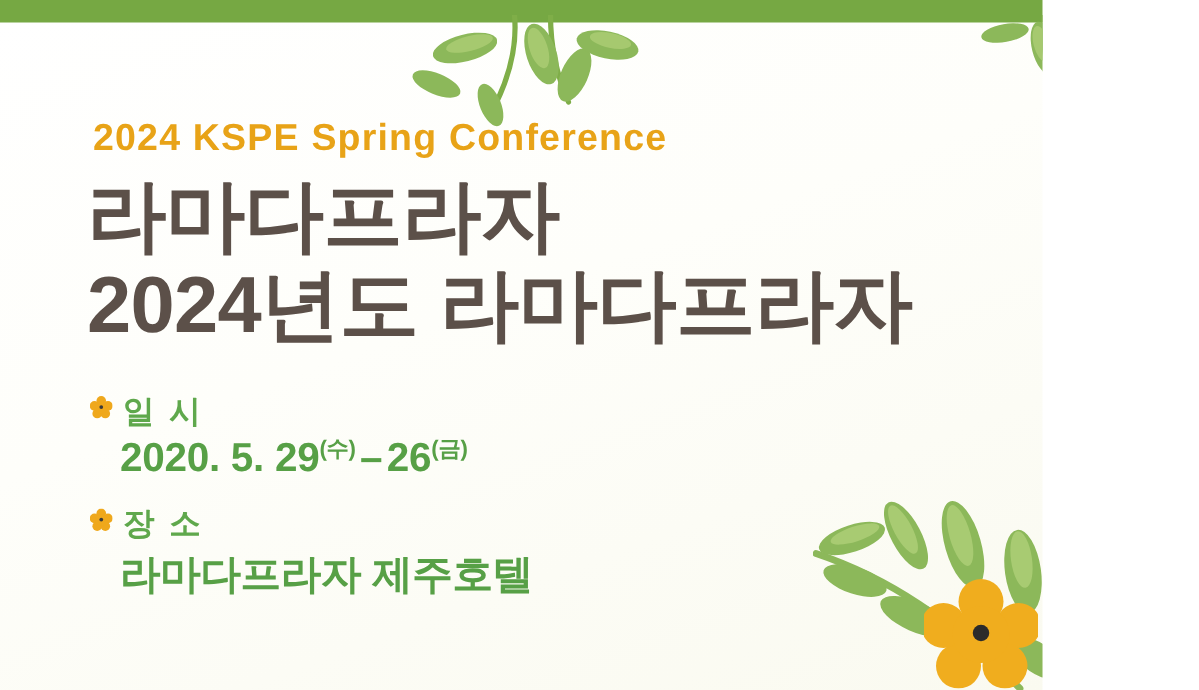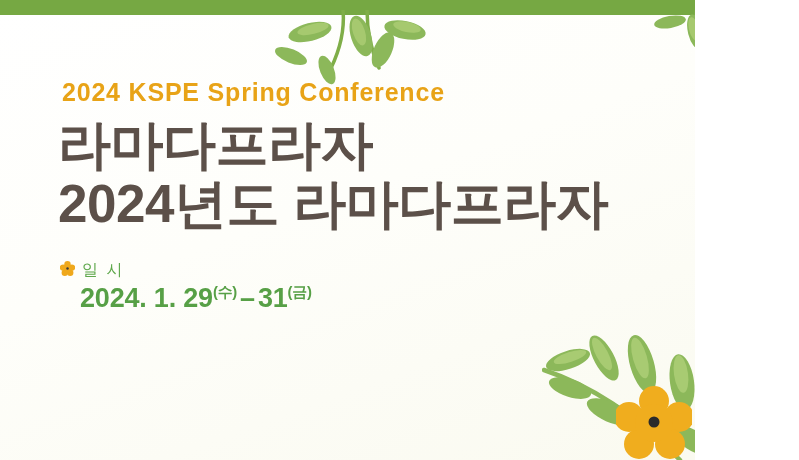--- a/index.html
+++ b/index.html
@@ -84,22 +84,22 @@
 
   .info-label-row {
     display: flex;
     align-items: center;
     gap: 7px;
     margin-left: 2px;
   }
   .bullet-flower { display: block; flex: 0 0 auto; }
 
   .info-label {
-    font-size: 16px;
-    font-weight: normal;
+    font-size: 21px;
+    font-weight: bold;
     color: #5FA84C;
     letter-spacing: 2px;
   }
 
   .info-value {
     font-size: 27px;
     font-weight: bold;
     color: #57A046;
     letter-spacing: -0.2px;
     margin-left: 22px;
@@ -218,20 +218,39 @@
                 <circle cx="4.8" cy="11.8" r="3.2"></circle>
                 <circle cx="3" cy="6.6" r="3.2"></circle>
                 <circle cx="7.5" cy="7.6" r="4"></circle>
               </g>
               <circle cx="7.5" cy="7.4" r="1.25" fill="#3A3A3A"></circle>
             </svg>
           </span>
           <span class="info-label">일 시</span>
         </div>
         <div class="info-value">
-          <span>2024. 1. 29</span><sup>(수)</sup><span class="dash">–</span><span>31</span><sup>(금)</sup>
+          <span>2020. 5. 29</span><sup>(수)</sup><span class="dash">–</span><span>26</span><sup>(금)</sup>
         </div>
       </div>
 
+      <div class="info-row">
+        <div class="info-label-row">
+          <span class="bullet-flower">
+            <svg width="15" height="15" viewBox="0 0 15 15" xmlns="http://www.w3.org/2000/svg">
+              <g fill="#EFA81C">
+                <circle cx="7.5" cy="3.2" r="3.2"></circle>
+                <circle cx="12" cy="6.6" r="3.2"></circle>
+                <circle cx="10.2" cy="11.8" r="3.2"></circle>
+                <circle cx="4.8" cy="11.8" r="3.2"></circle>
+                <circle cx="3" cy="6.6" r="3.2"></circle>
+                <circle cx="7.5" cy="7.6" r="4"></circle>
+              </g>
+              <circle cx="7.5" cy="7.4" r="1.25" fill="#3A3A3A"></circle>
+            </svg>
+          </span>
+          <span class="info-label">장 소</span>
+        </div>
+        <div class="info-value">라마다프라자 제주호텔</div>
+      </div>
 
     </div>
   </div>
 </div>
 
 </body></html>

